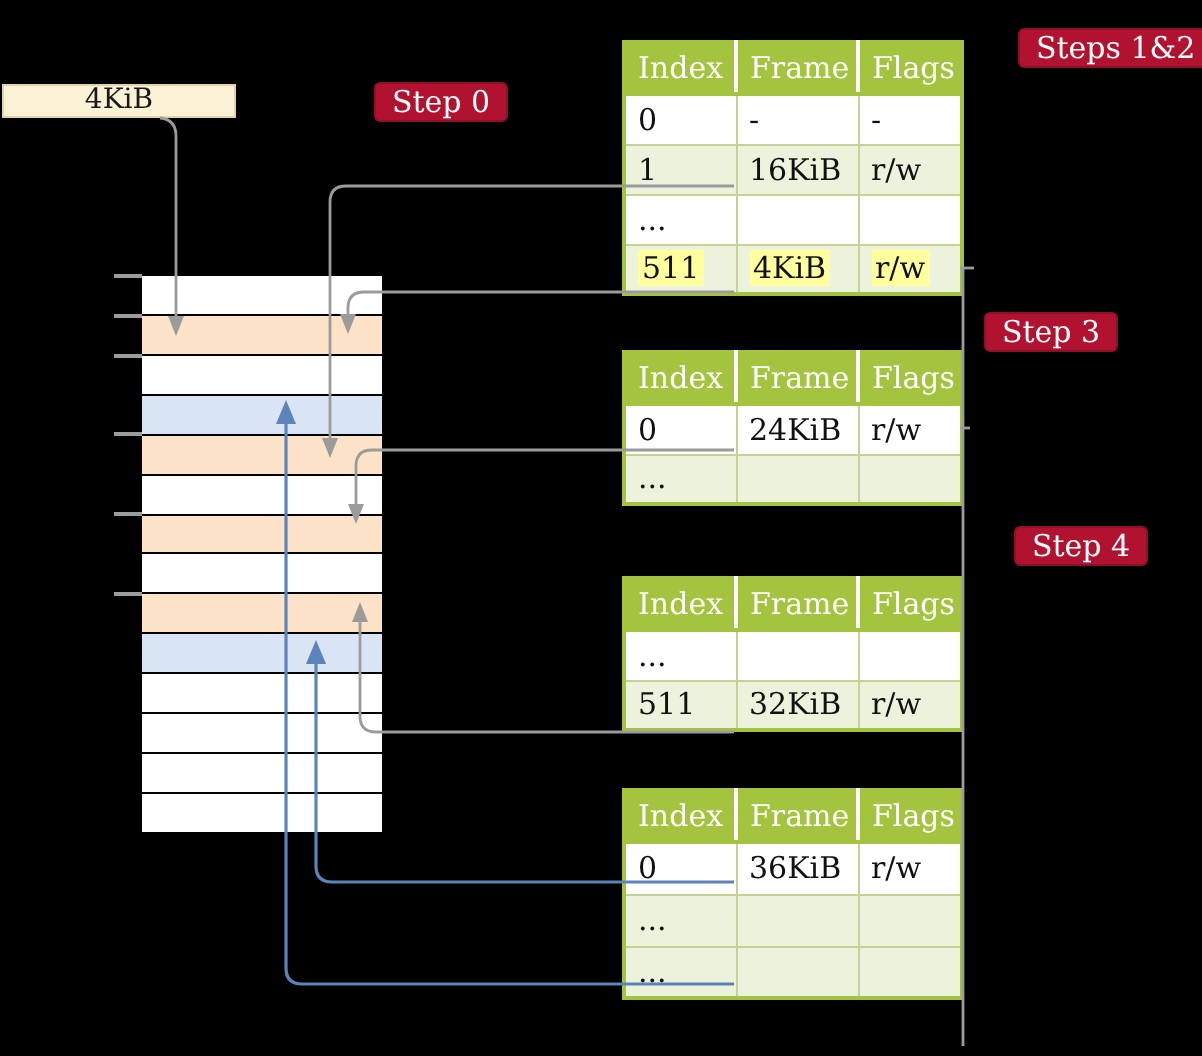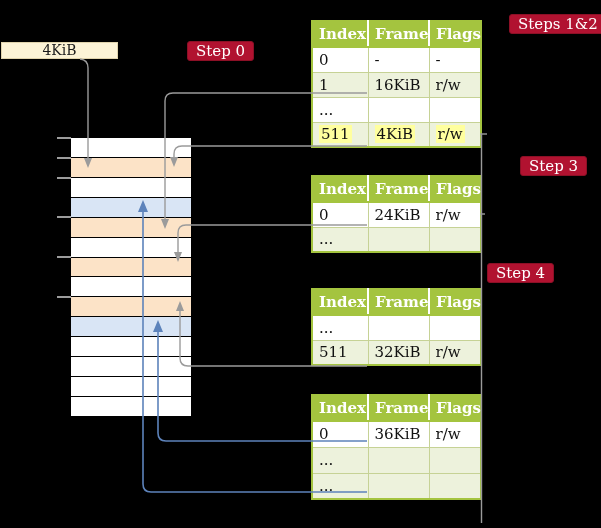--- a/index.html
+++ b/index.html
@@ -25,30 +25,30 @@
     font-size:14px;line-height:15px;text-align:center;
   }
   
   .badge{
     position:absolute;background:var(--badge,#b11230);border:1px solid #8c1026;
     border-radius:3px;color:#fff;font-size:15px;height:20px;line-height:18px;
     padding:0 8px;box-sizing:border-box;white-space:nowrap;
   }
   #badge0{left:187px;top:41px;}
   #badge12{left:509px;top:14px;}
-  #badge3{left:520px;top:156px;text-align:center;}
-  #badge4{left:487px;top:263px;}
+  #badge3{left:492px;top:156px;text-align:center;}
+  #badge4{left:507px;top:263px;}
   
   .ptable{
     position:absolute;left:311px;width:171px;border-collapse:collapse;table-layout:fixed;
     background:#fff;border:2px solid var(--green,#a4c43f);font-size:15px;color:#111;
   }
   .ptable col.c1{width:56px}.ptable col.c2{width:61px}.ptable col.c3{width:52px}
   .ptable th{
-    background:var(--green,#a4c43f);color:#fff;font-weight:bold;text-align:left;
+    background:var(--green,#a4c43f);color:#fff;font-weight:normal;text-align:left;
     height:26px;box-sizing:border-box;padding:0 0 0 6px;
     border-left:2px solid #fff;border-bottom:2px solid var(--green,#a4c43f);
   }
   .ptable th:first-child{border-left:none;}
   .ptable td{
     height:25px;box-sizing:border-box;padding:0 0 0 6px;vertical-align:middle;
     border:1px solid #c6d295;overflow:hidden;white-space:nowrap;
   }
   #t4 td{height:26px;}
   .ptable tr.shaded td{background:var(--row-shaded,#edf2dc);}

